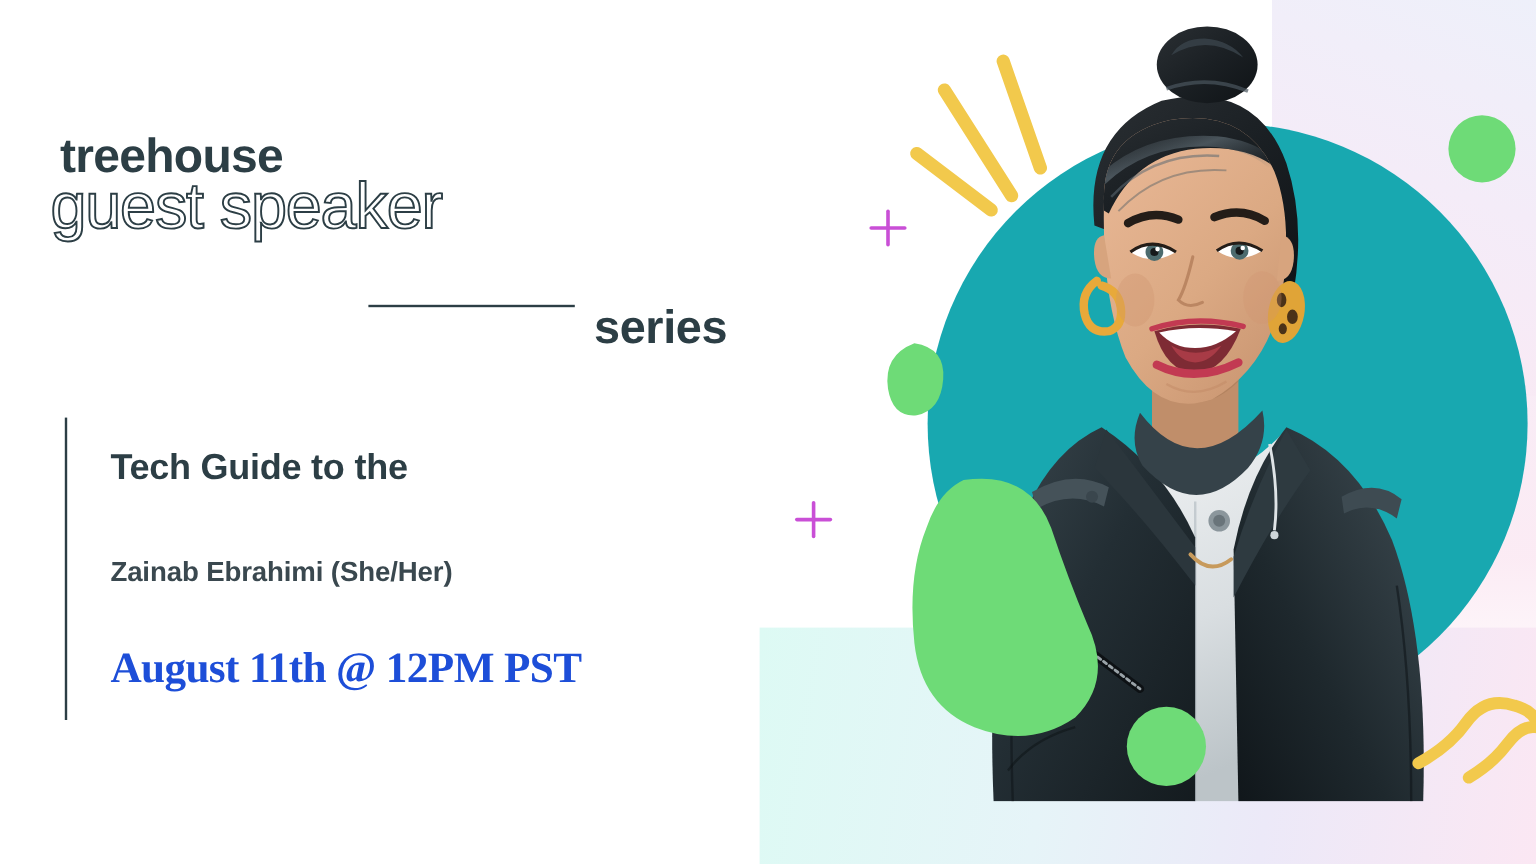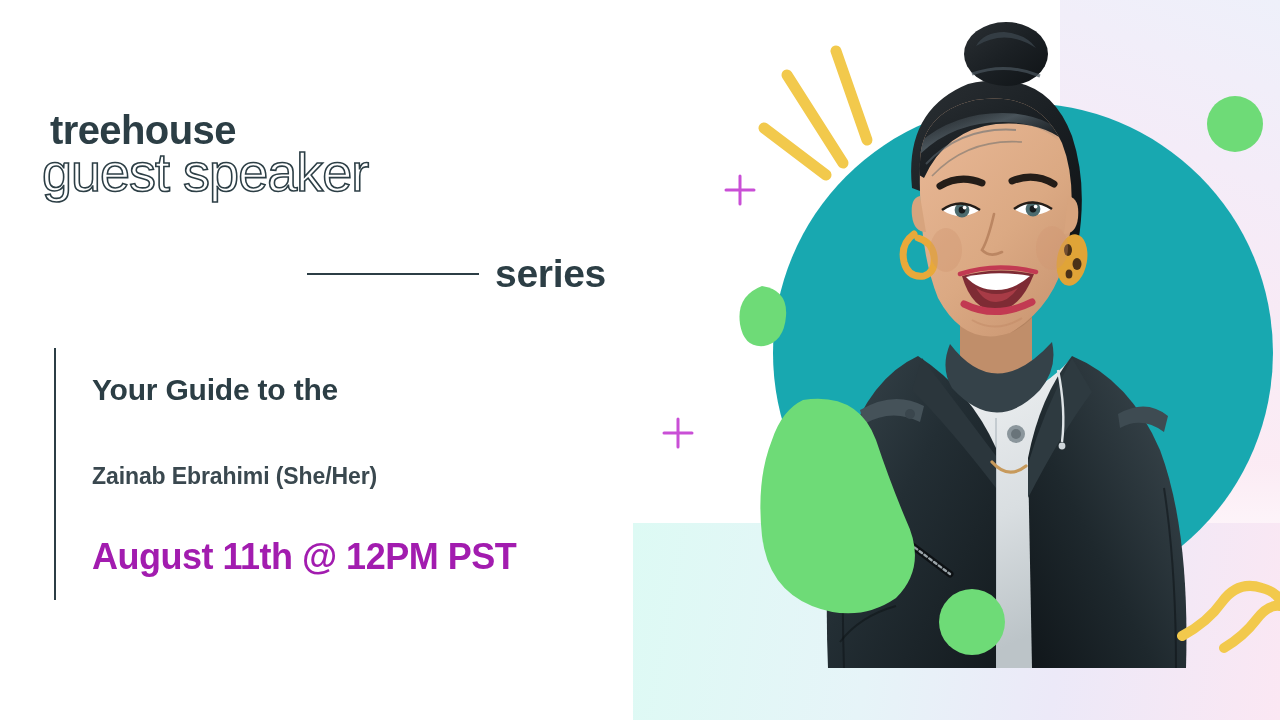--- a/index.html
+++ b/index.html
@@ -51,21 +51,21 @@
   .headline-outline{
     position:absolute;left:42px;top:145px;
     font-size:54px;font-weight:400;letter-spacing:-1px;
     line-height:1;
     color:transparent;
     -webkit-text-stroke:1.6px #2c3e45;
     white-space:nowrap;
   }
   .series-row{
     position:absolute;left:307px;top:254px;
-    display:flex;align-items:center;gap:16px;
+    display:flex;gap:16px;
   }
   .series-rule{
     width:172px;height:2px;background:#2c3e45;display:block;
   }
   .series-word{
     font-size:39px;font-weight:600;color:#2c3e45;letter-spacing:-0.3px;line-height:1;
   }
 
   .vrule{
     position:absolute;left:54px;top:348px;width:2px;height:252px;background:#2c3e45;
@@ -76,22 +76,23 @@
     font-size:30px;font-weight:600;color:#2c3e45;line-height:1.32;
     letter-spacing:-0.2px;
   }
   .speaker-lines{
     position:absolute;left:92px;top:460px;width:470px;
     font-size:23px;font-weight:700;color:#3a484f;line-height:1.42;
     letter-spacing:-0.1px;
   }
   .datetime{
     position:absolute;left:92px;top:537px;
-    font-size:36px;font-weight:700;color:#a21caf;letter-spacing:-0.5px;line-height:1.1;
+    font-size:36px;font-weight:700;color:#1d4ed8;letter-spacing:-0.5px;line-height:1.1;
     white-space:nowrap;
+    font-family:Liberation Serif, serif;
   }
 </style>
 </head>
 <body>
 
 <div id="stage">
 
   <div class="bg-wash-tr"></div>
   <div class="bg-wash-right"></div>
   <div class="bg-wash-bottom"></div>
@@ -266,21 +267,21 @@
   <div class="headline-outline">guest speaker</div>
 
   <div class="series-row">
     <span class="series-rule"></span>
     <span class="series-word">series</span>
   </div>
 
   <div class="vrule"></div>
 
   <div class="talk-title">
-    <div>Your Guide to the</div>
+    <div>Tech Guide to the</div>
   </div>
 
   <div class="speaker-lines">
     <div>Zainab Ebrahimi (She/Her)</div>
   </div>
 
   <div class="datetime">August 11th @ 12PM PST</div>
 
 </div>
 

